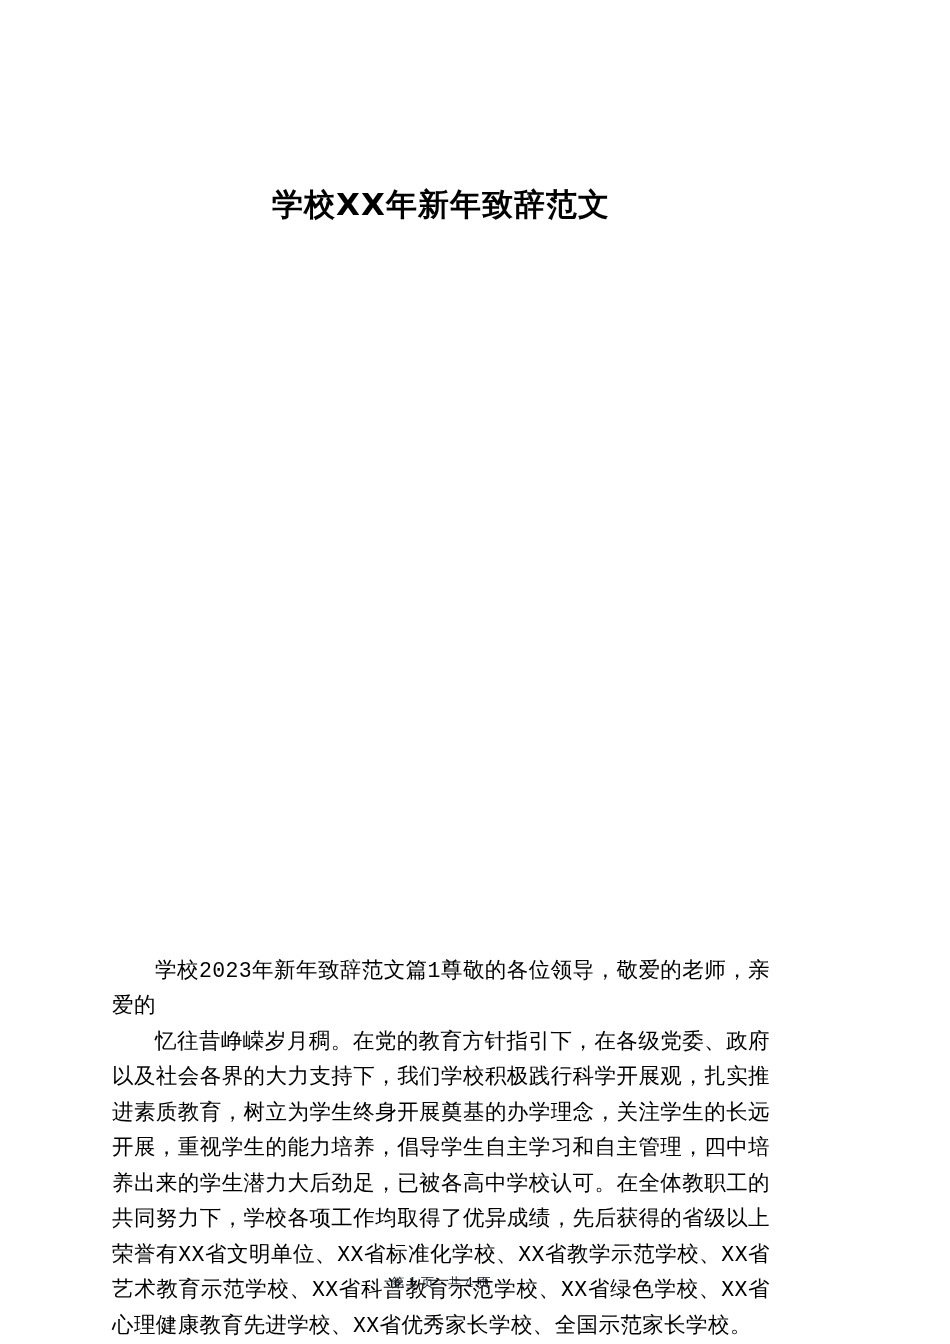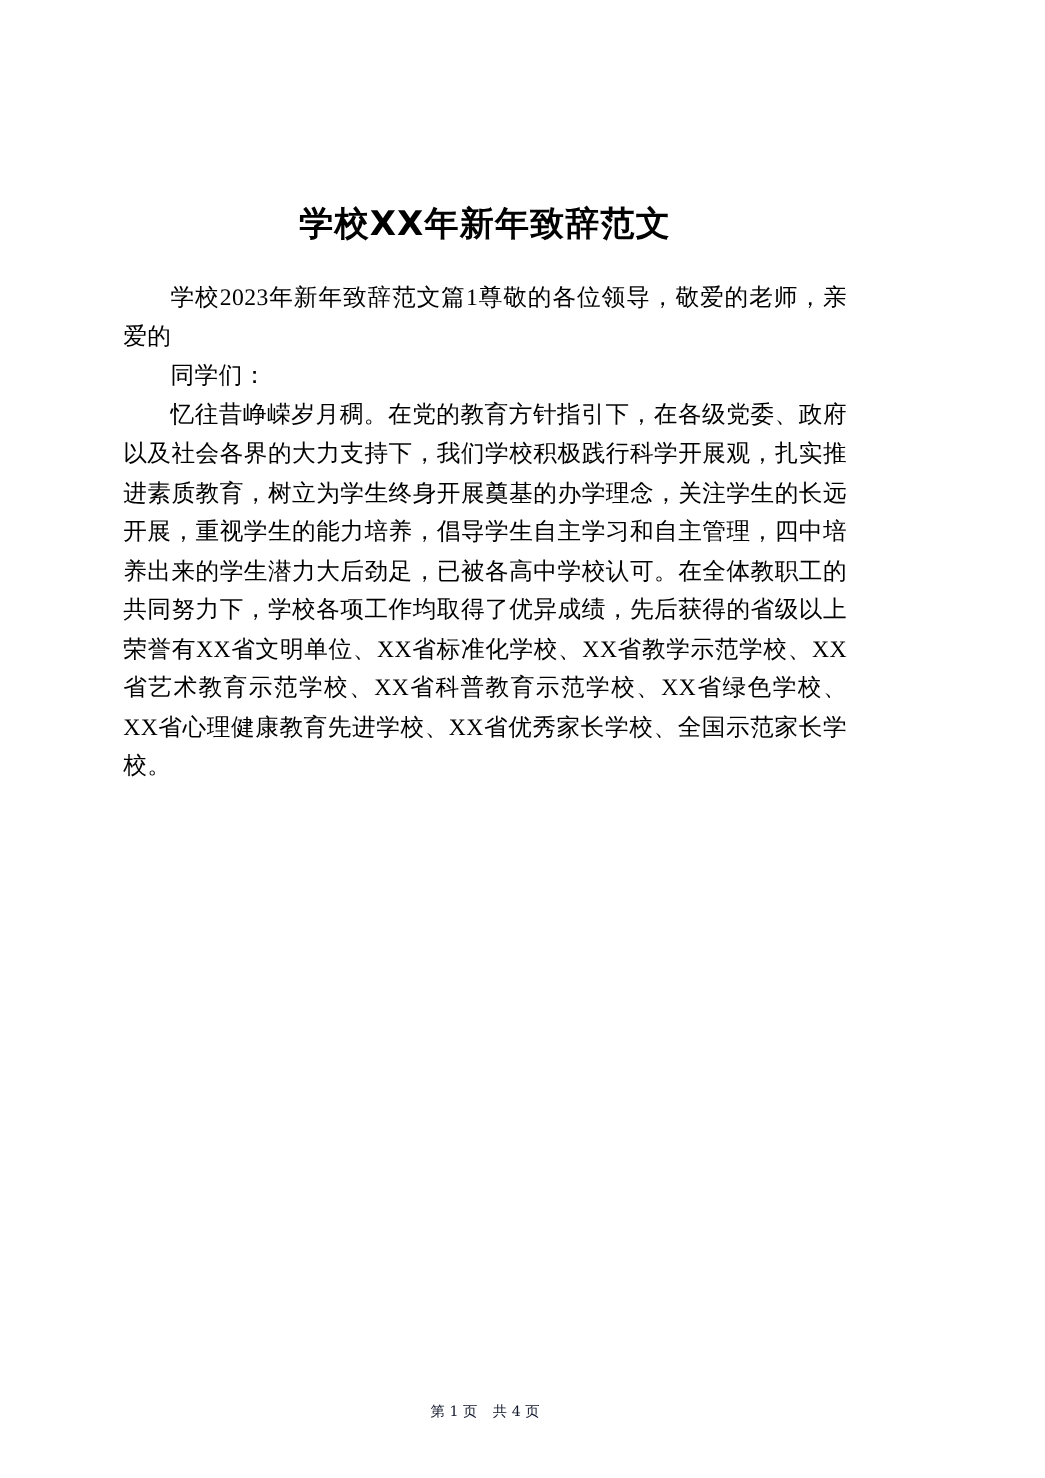--- a/index.html
+++ b/index.html
@@ -16,37 +16,38 @@
     overflow: hidden;
   }
   .page {
     width: 882px;
     height: 1344px;
     box-sizing: border-box;
     padding: 0;
     position: relative;
     display: flex;
     flex-direction: column;
+    justify-content: space-between;
   }
   .doc-title {
     text-align: center;
     font-size: 31px;
     font-weight: bold;
     font-family: "DejaVu Sans", "Liberation Sans", sans-serif;
     letter-spacing: 1px;
     margin: 186px 0 0 0;
     line-height: 1.2;
   }
   .body-area {
     margin: 30px 112px 0 112px;
     font-size: 21.5px;
     line-height: 35.5px;
     text-align: justify;
     text-justify: inter-ideograph;
-    font-family: Liberation Serif, serif;
+    font-family: Liberation Mono, monospace;
     letter-spacing: 0.4px;
   }
   .para {
     margin: 0;
     text-indent: 2em;
     white-space: normal;
   }
   .footer {
     position: absolute;
     left: 0;
@@ -64,21 +65,20 @@
 </style>
 </head>
 <body>
 
 <div class="page">
 
   <h1 class="doc-title">学校XX年新年致辞范文</h1>
 
   <div class="body-area">
     <p class="para">学校2023年新年致辞范文篇1尊敬的各位领导，敬爱的老师，亲爱的</p>
-    <p class="para">同学们：</p>
     <p class="para">忆往昔峥嵘岁月稠。在党的教育方针指引下，在各级党委、政府以及社会各界的大力支持下，我们学校积极践行科学开展观，扎实推进素质教育，树立为学生终身开展奠基的办学理念，关注学生的长远开展，重视学生的能力培养，倡导学生自主学习和自主管理，四中培养出来的学生潜力大后劲足，已被各高中学校认可。在全体教职工的共同努力下，学校各项工作均取得了优异成绩，先后获得的省级以上荣誉有XX省文明单位、XX省标准化学校、XX省教学示范学校、XX省艺术教育示范学校、XX省科普教育示范学校、XX省绿色学校、XX省心理健康教育先进学校、XX省优秀家长学校、全国示范家长学校。</p>
   </div>
 
   <div class="footer">
     <span>第 1 页</span><span class="sep"></span><span>共 4 页</span>
   </div>
 
 </div>
 
 </body></html>

